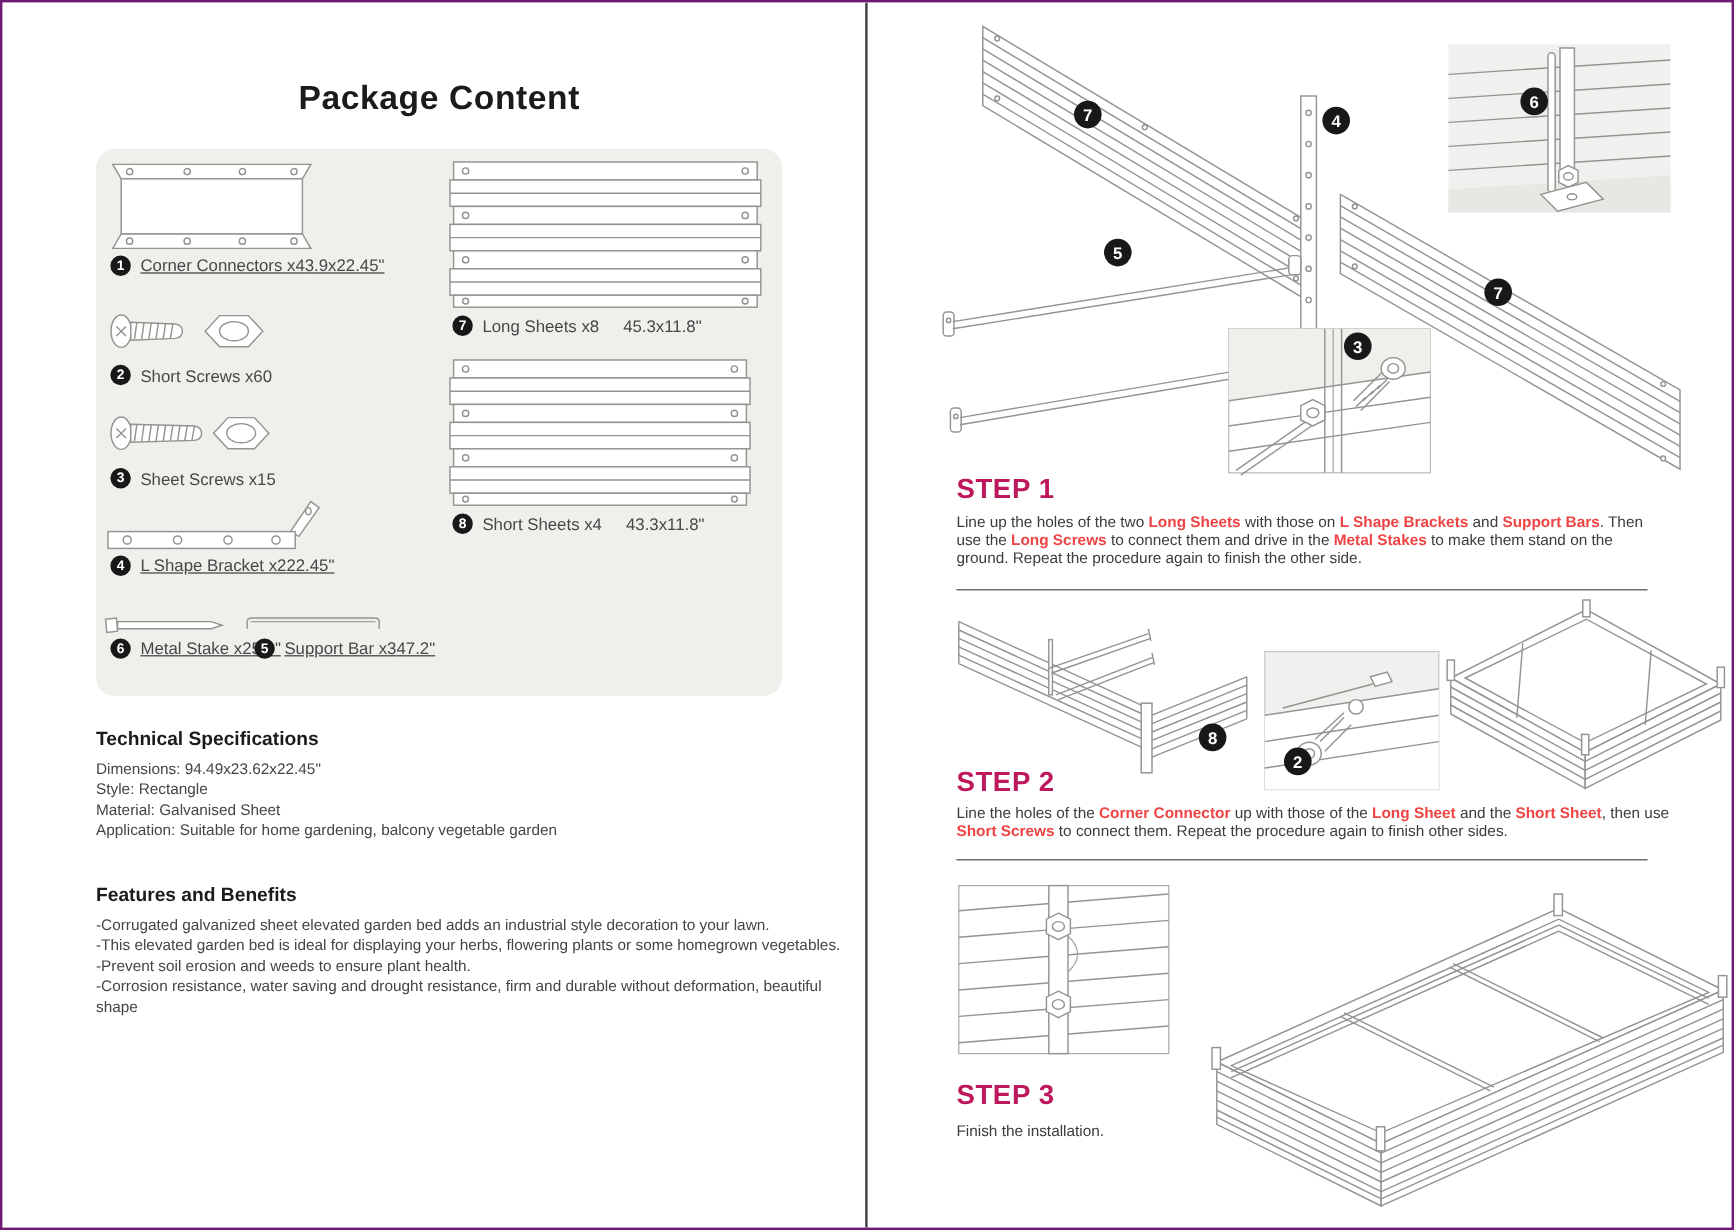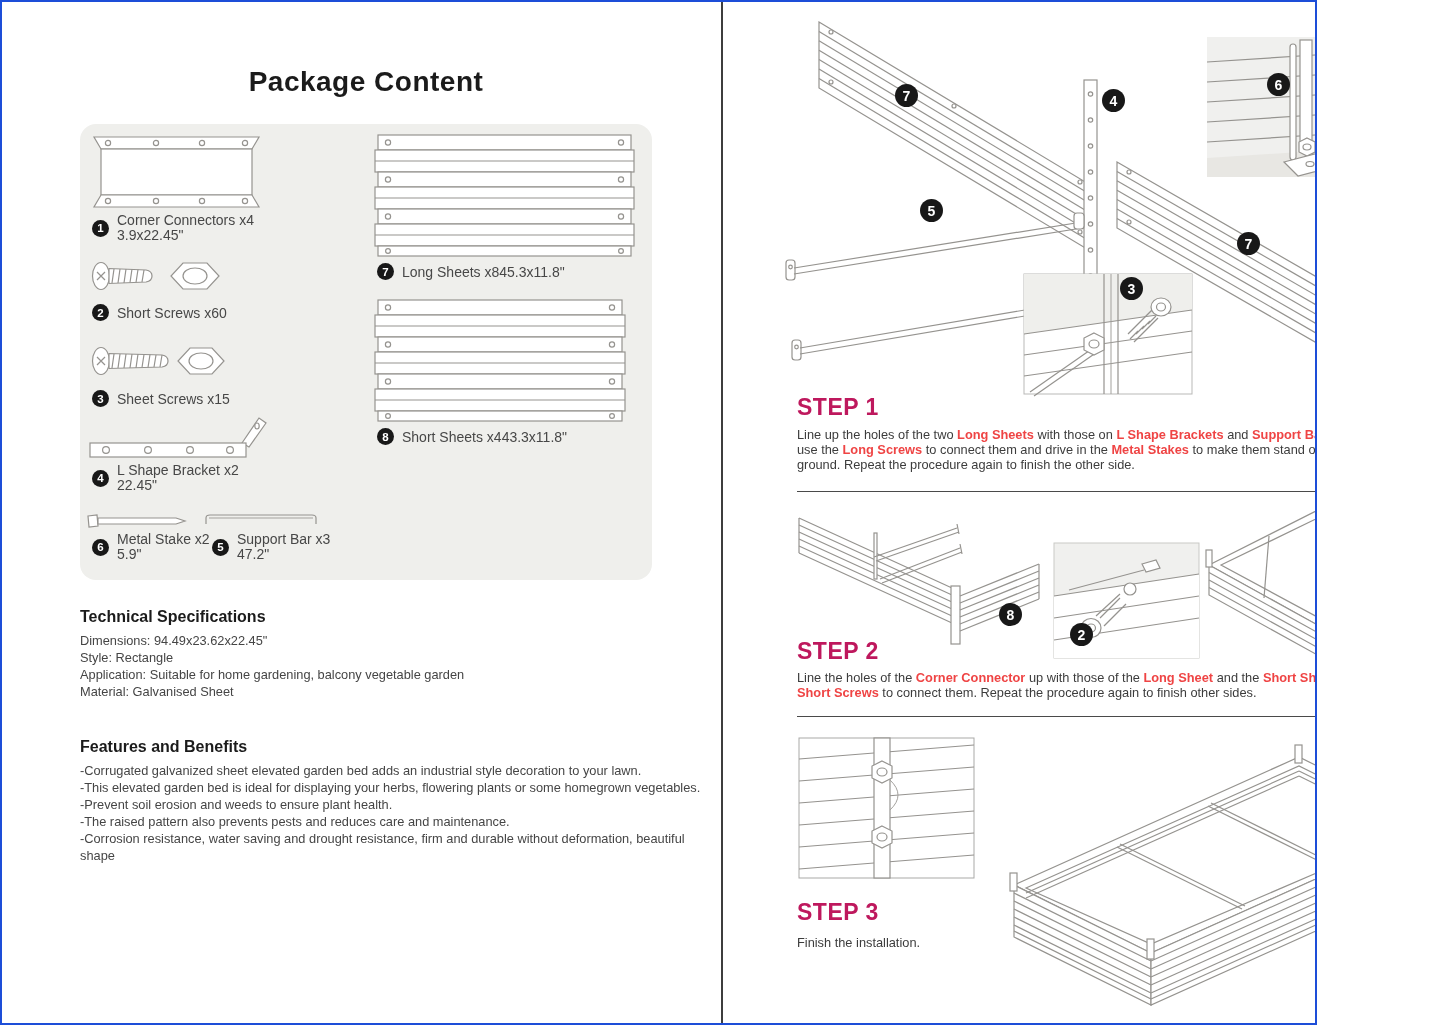--- a/index.html
+++ b/index.html
@@ -1,28 +1,28 @@
 <!DOCTYPE html>
 <html><head>
 <meta charset="utf-8">
 <style>
   html,body{margin:0;padding:0;background:#fff;}
   #stage{
-    position:relative;width:1317px;height:1025px;background:#fff;
-    border:2px solid #1d4ed8;box-sizing:border-box;overflow:hidden;
+    position:relative;width:1445px;height:1025px;background:#fff;
+    border:2px solid #701a75;box-sizing:border-box;overflow:hidden;
     font-family:"Liberation Sans", sans-serif;color:#3c3c3c;
   }
   .abs{position:absolute;}
   
   .page-title{left:78px;top:64px;width:572px;text-align:center;
     font-size:28px;font-weight:700;color:#1b1b1b;letter-spacing:.5px;}
   .panel{left:78px;top:122px;width:572px;height:456px;background:#efefec;border-radius:16px;}
   .pkg-item{display:flex;align-items:center;gap:8px;}
-  .pkg-col{display:flex;flex-direction:column;line-height:15px;}
-  .pkg-row{display:flex;align-items:center;}
+  .pkg-col{display:flex;flex-direction:row;line-height:15px;text-decoration:underline;}
+  .pkg-row{display:flex;align-items:center;gap:20px;}
   .pkg-label,.pkg-size{font-size:14px;color:#474747;}
   .bdg{border-radius:50%;background:#181818;color:#fff;font-weight:700;
     display:inline-flex;align-items:center;justify-content:center;flex:0 0 auto;}
   .bdg.sm{width:17px;height:17px;font-size:11.5px;}
   .bdg.lg{position:absolute;width:23px;height:23px;font-size:14px;}
   .sec-head{font-size:16px;font-weight:700;color:#1b1b1b;}
   .sec-lines{font-size:12.8px;line-height:17px;color:#454545;width:600px;}
   
   .divider{left:719px;top:0;width:2px;height:1025px;background:#3e3e3e;}
   .step-head{font-size:23px;font-weight:700;color:#be185d;letter-spacing:.5px;}
@@ -187,32 +187,31 @@
       <span class="pkg-label">Short Sheets x4</span>
       <span class="pkg-size">43.3x11.8"</span>
     </span>
   </div>
 
   <div class="abs" style="left:78px;top:606px">
     <div class="sec-head">Technical Specifications</div>
     <div class="sec-lines" style="margin-top:6px">
       <div>Dimensions: 94.49x23.62x22.45"</div>
       <div>Style: Rectangle</div>
+      <div>Material: Galvanised Sheet</div>
       <div>Application: Suitable for home gardening, balcony vegetable garden</div>
-      <div>Material: Galvanised Sheet</div>
     </div>
   </div>
 
   <div class="abs" style="left:78px;top:736px">
     <div class="sec-head">Features and Benefits</div>
     <div class="sec-lines" style="margin-top:6px;width:630px">
       <div>-Corrugated galvanized sheet elevated garden bed adds an industrial style decoration to your lawn.</div>
       <div>-This elevated garden bed is ideal for displaying your herbs, flowering plants or some homegrown vegetables.</div>
       <div>-Prevent soil erosion and weeds to ensure plant health.</div>
-      <div>-The raised pattern also prevents pests and reduces care and maintenance.</div>
       <div>-Corrosion resistance, water saving and drought resistance, firm and durable without deformation, beautiful shape</div>
     </div>
   </div>
 
   <div class="abs divider"></div>
 
   <svg class="abs" style="left:722px;top:8px" width="716" height="384" viewBox="0 0 716 384">
 
     <g>
       <polygon class="sw" points="95,12 368,176 368,242 95,78"></polygon>

